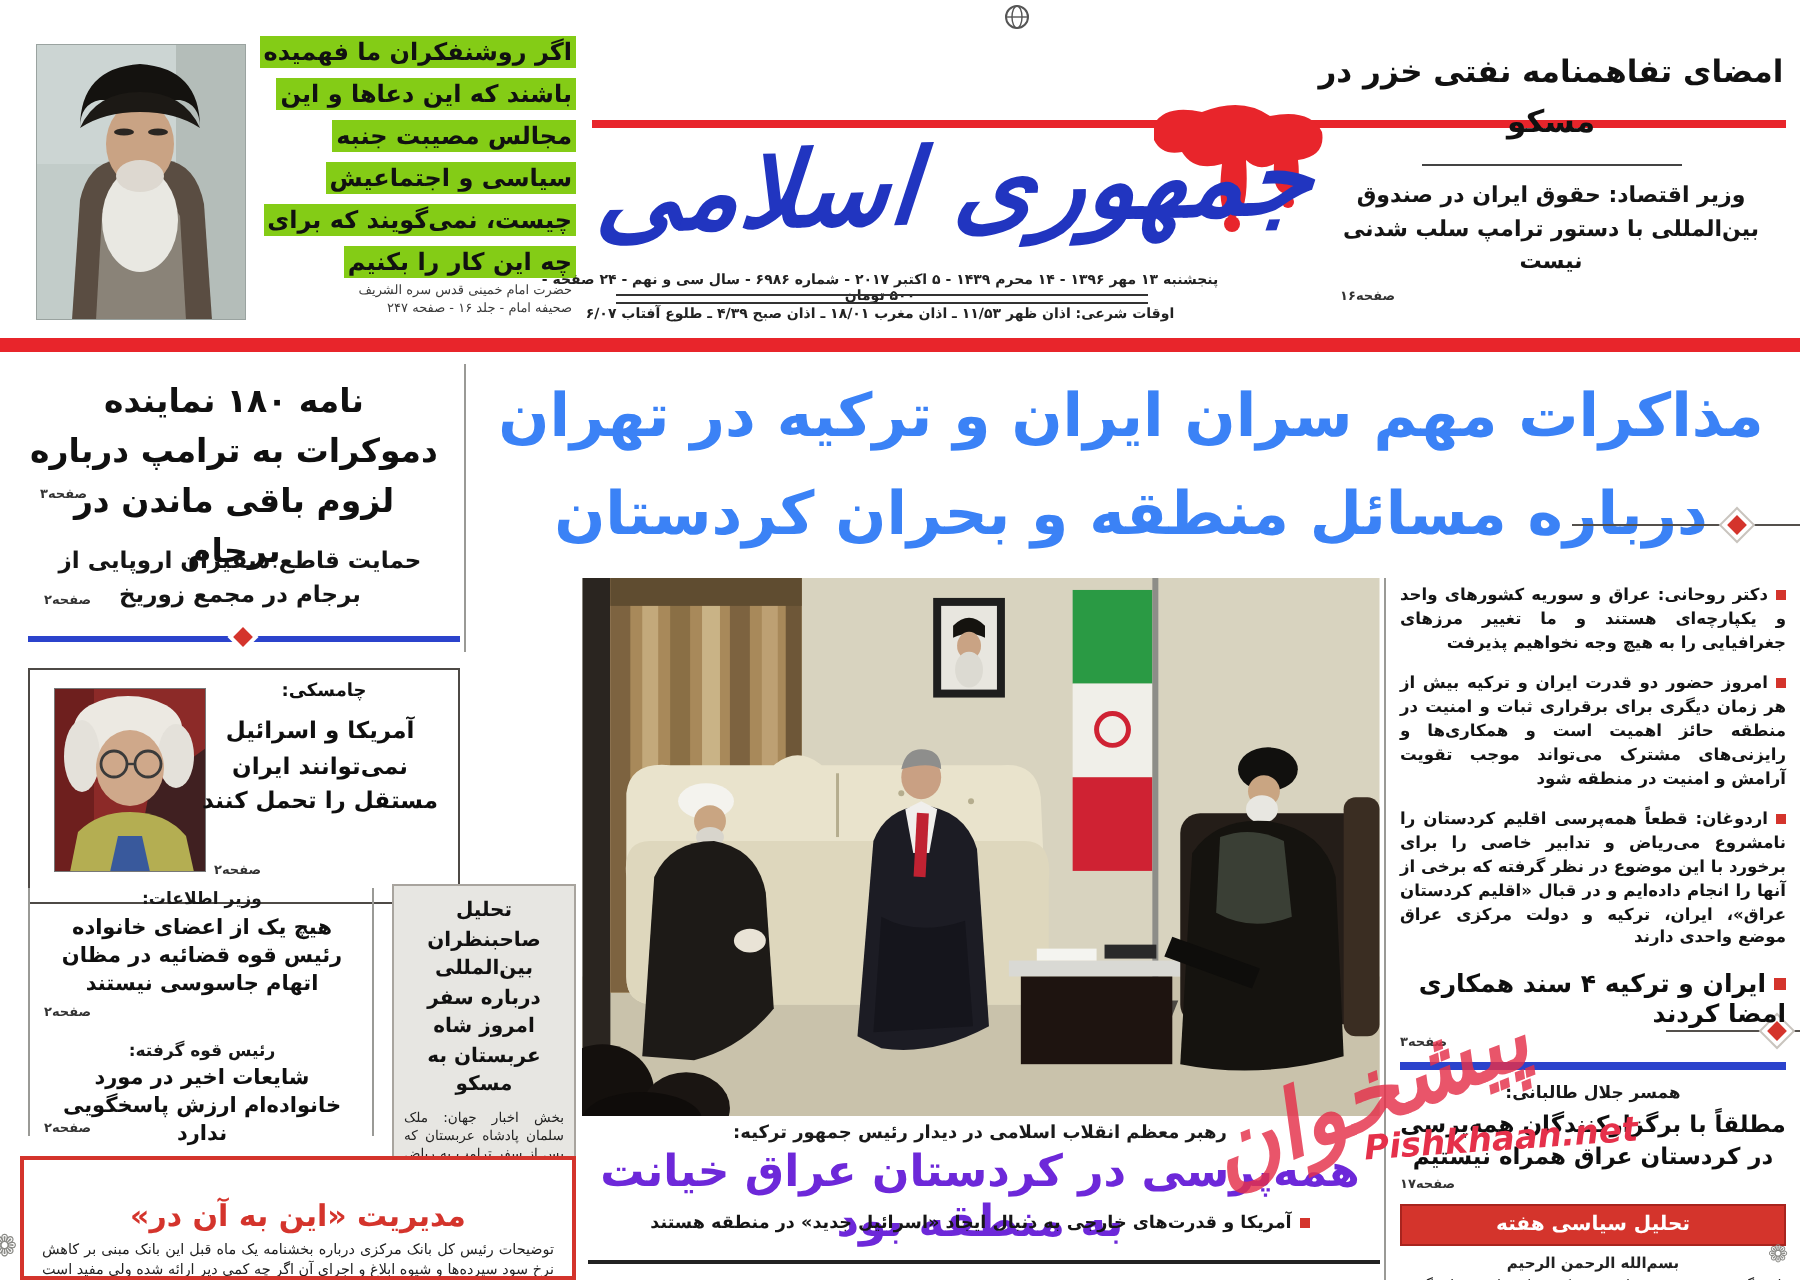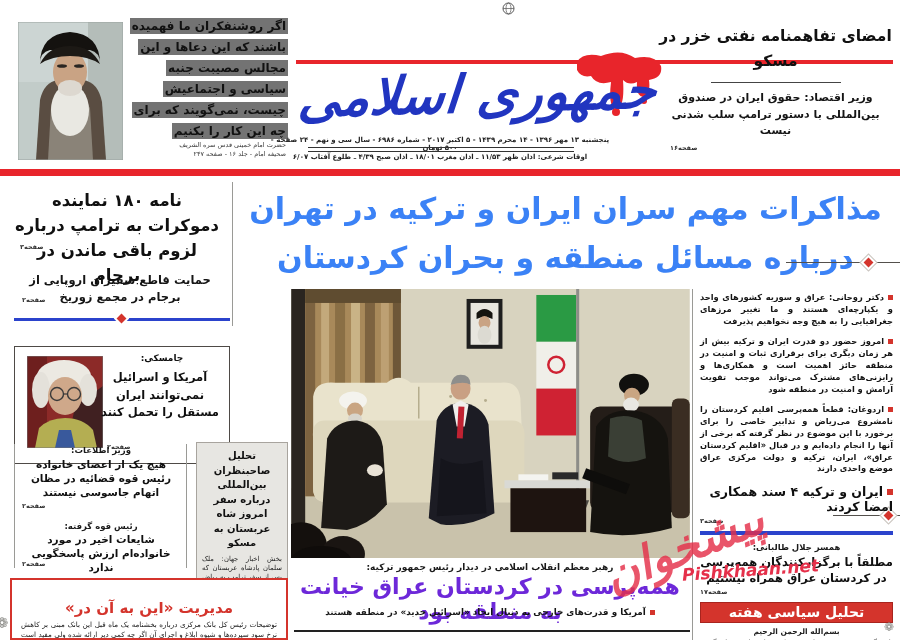--- a/index.html
+++ b/index.html
@@ -43,21 +43,21 @@
     <path d="M22 42 Q22 12 52 10 Q82 12 82 42 Q82 30 72 28 L32 28 Q22 30 22 42 Z" fill="#14120f"></path>
     <path d="M22 42 Q30 24 52 24 Q74 24 82 42 Q70 34 52 34 Q34 34 22 42 Z" fill="#1c1915"></path>
     <ellipse cx="52" cy="88" rx="19" ry="26" fill="#e9e8e2"></ellipse>
     <ellipse cx="52" cy="66" rx="12" ry="8" fill="#ddd8d0"></ellipse>
     <ellipse cx="44" cy="44" rx="5" ry="1.8" fill="#2a2622"></ellipse>
     <ellipse cx="61" cy="44" rx="5" ry="1.8" fill="#2a2622"></ellipse>
     <rect x="0" y="0" width="105" height="138" fill="none" stroke="#9aa3a0" stroke-width="1"></rect>
   </svg>
 
   <div class="abs rtl" style="left:126px;top:16px;width:162px;font-size:12px;font-weight:700;line-height:21px;text-align:right;color:#111">
-    <span style="background:#737373;box-decoration-break:clone;-webkit-box-decoration-break:clone;padding:1px 2px;">اگر روشنفکران ما فهمیده باشند که این دعاها و این مجالس مصیبت جنبه سیاسی و اجتماعیش چیست، نمی‌گویند که برای چه این کار را بکنیم</span>
+    <span style="background:#84cc16;box-decoration-break:clone;-webkit-box-decoration-break:clone;padding:1px 2px;">اگر روشنفکران ما فهمیده باشند که این دعاها و این مجالس مصیبت جنبه سیاسی و اجتماعیش چیست، نمی‌گویند که برای چه این کار را بکنیم</span>
   </div>
   <div class="abs rtl" style="left:126px;top:141px;width:160px;text-align:right;color:#3a3a3a;font-size:6.5px;line-height:9px;">
     <div>حضرت امام خمینی قدس سره الشریف</div>
     <div>صحیفه امام - جلد ۱۶ - صفحه ۲۴۷</div>
   </div>
 
   <div class="abs" style="left:295px;top:58px;width:365px;height:85px;">
     <svg class="abs" style="left:278px;top:-6px" width="90" height="66" viewBox="0 0 90 66">
       <path d="M4 10 Q10 0 28 4 Q48 -4 62 6 Q82 2 88 14 Q90 26 76 28 Q78 44 70 45 Q63 44 64 30 Q56 34 50 28 Q52 56 43 57 Q35 56 38 30 Q24 34 18 24 Q8 26 4 18 Z" fill="#e8252b"></path>
       <circle cx="43" cy="60" r="4" fill="#e8252b"></circle>
@@ -95,21 +95,21 @@
     <span class="dia"></span>
   </div>
 
   <div class="abs ctr rtl" style="left:22px;top:272px;width:196px;font-size:11.5px;font-weight:700;line-height:17px;color:#151515;">حمایت قاطع سفیران اروپایی از برجام در مجمع زوریخ</div>
   <div class="abs pgmark" style="left:22px;top:296px;">صفحه۲</div>
 
   <div class="abs bluerule" style="left:14px;top:318px;width:216px;height:3px;">
     <span class="dia" style="position:absolute;left:50%;top:-3px;width:7px;height:7px;margin-left:-4px;background:#d4342c;transform:rotate(45deg);box-shadow:0 0 0 2px #fff;"></span>
   </div>
 
-  <div class="abs" style="left:14px;top:346px;width:214px;height:116px;border:1px solid #4e4a46;">
+  <div class="abs" style="left:14px;top:334px;width:214px;height:116px;border:1px solid #4e4a46;">
     <svg class="abs" style="left:12px;top:9px" width="76" height="92" viewBox="0 0 76 92">
       <rect width="76" height="92" fill="#8c2a28"></rect>
       <rect x="0" y="0" width="20" height="92" fill="#6e1f1e"></rect>
       <path d="M48 50 L76 30 L76 92 L40 92 Z" fill="#402021"></path>
       <ellipse cx="37" cy="20" rx="27" ry="16" fill="#ece9e2"></ellipse>
       <ellipse cx="14" cy="34" rx="9" ry="18" fill="#e4e1da"></ellipse>
       <ellipse cx="61" cy="34" rx="9" ry="16" fill="#e4e1da"></ellipse>
       <ellipse cx="38" cy="40" rx="17" ry="19" fill="#cfa88a"></ellipse>
       <circle cx="30" cy="38" r="6.5" fill="none" stroke="#3a3a3a" stroke-width="1.4"></circle>
       <circle cx="47" cy="38" r="6.5" fill="none" stroke="#3a3a3a" stroke-width="1.4"></circle>
@@ -247,21 +247,21 @@
     </div>
     <div style="font-size:12.5px;font-weight:800;color:#0f0f0f;margin-top:4px;">
       <span class="sq" style="width:6px;height:6px;"></span><span>ایران و ترکیه ۴ سند همکاری امضا کردند</span>
     </div>
     <div class="pgmark" style="text-align:left;margin-top:3px;">صفحه۳</div>
     <div class="bluerule" style="height:4px;margin:6px 0 7px;"></div>
     <div class="ctr kicker" style="font-size:8.5px;">همسر جلال طالبانی:</div>
     <div class="ctr" style="font-size:11.5px;font-weight:800;line-height:16px;color:#0f0f0f;margin-top:2px;">مطلقاً با برگزارکنندگان همه‌پرسی در کردستان عراق همراه نیستیم</div>
     <div class="pgmark" style="text-align:left;margin-top:2px;">صفحه۱۷</div>
     <div style="margin-top:6px;background:#d4342c;border:1px solid #a8241e;">
-      <div class="ctr" style="color:#fff;font-size:14px;font-weight:800;line-height:19px;">تحلیل سیاسی هفته</div>
+      <div class="ctr" style="color:#fff;font-size:10px;font-weight:800;line-height:19px;">تحلیل سیاسی هفته</div>
     </div>
     <div class="ctr" style="font-size:7.5px;font-weight:700;color:#222;margin-top:4px;">بسم‌الله الرحمن الرحیم</div>
     <div class="smbody" style="margin-top:2px;">بار دیگر شور و شعور دینداری، در مکتب عاشورایی متجلی گردید و ملت ایران در معرض بارش رحمت واسعه الهی قرار گرفت. ایران اسلامی این هفته در سوگ شهادت فرزند رسول خدا و یارانش در سرزمین کربلا گریست؛ امامی که مظهر همه نیکی‌ها و تجسم عینی حق بود و با عزت و آزادگی‌اش حماسه‌ای جاوید در طول تاریخ خلق کرد. صفحات تاریخ هرگز فراموش نمی‌کند روحی را که با بعثت رسول گرامی اسلام در انسان‌ها دمیده شد و می‌رفت که بشریت را به کمال معنوی رهنمون گردد، با وقایعی که پس</div>
   </div>
 
   <div class="abs" style="left:600px;top:520px;font-size:46px;font-weight:900;color:#e5304a;opacity:.82;
               transform:rotate(-22deg);font-style:italic;direction:rtl;white-space:nowrap;">
     <span>پیشخوان</span>
   </div>
   <div class="abs" style="left:682px;top:560px;font-size:17px;font-weight:800;font-style:italic;color:#e5304a;

